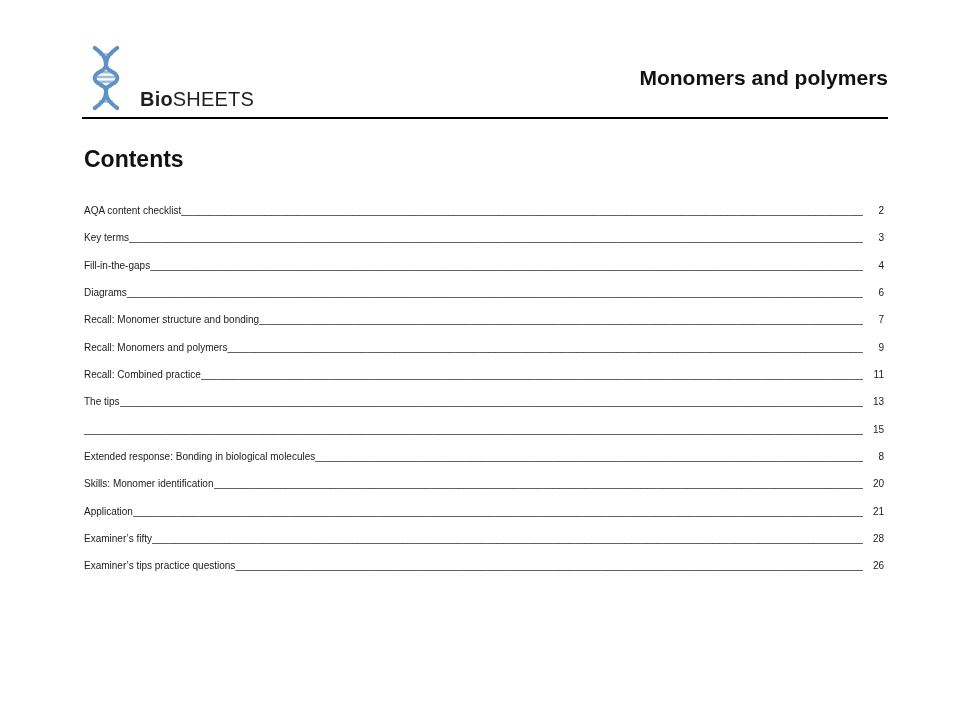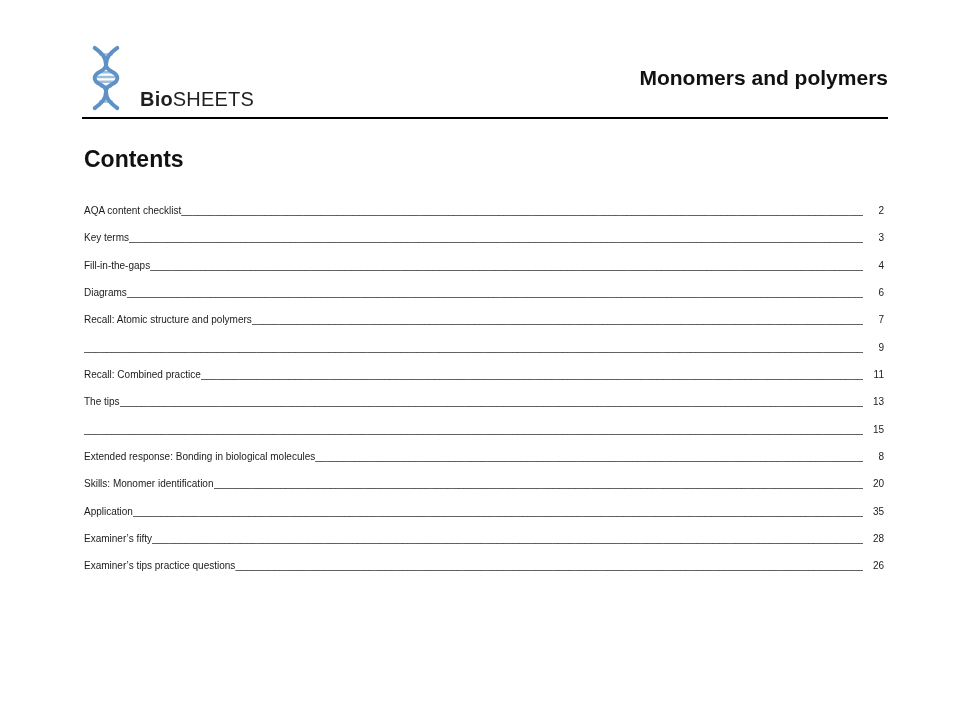--- a/index.html
+++ b/index.html
@@ -116,26 +116,27 @@
       <span class="toc-page">4</span>
     </div>
 
     <div class="toc-row">
       <span class="toc-label">Diagrams</span>
       <span class="toc-leader" aria-hidden="true">____________________________________________________________________________________________________________________________________________________________________________________</span>
       <span class="toc-page">6</span>
     </div>
 
     <div class="toc-row">
-      <span class="toc-label">Recall: Atomic structure and polymers</span>
+      <span class="toc-label">Recall: Monomer structure and bonding</span>
       <span class="toc-leader" aria-hidden="true">____________________________________________________________________________________________________________________________________________________________________________________</span>
       <span class="toc-page">7</span>
     </div>
 
     <div class="toc-row">
+      <span class="toc-label">Recall: Monomers and polymers</span>
       <span class="toc-leader" aria-hidden="true">____________________________________________________________________________________________________________________________________________________________________________________</span>
       <span class="toc-page">9</span>
     </div>
 
     <div class="toc-row">
       <span class="toc-label">Recall: Combined practice</span>
       <span class="toc-leader" aria-hidden="true">____________________________________________________________________________________________________________________________________________________________________________________</span>
       <span class="toc-page">11</span>
     </div>
 
@@ -158,21 +159,21 @@
 
     <div class="toc-row">
       <span class="toc-label">Skills: Monomer identification</span>
       <span class="toc-leader" aria-hidden="true">____________________________________________________________________________________________________________________________________________________________________________________</span>
       <span class="toc-page">20</span>
     </div>
 
     <div class="toc-row">
       <span class="toc-label">Application</span>
       <span class="toc-leader" aria-hidden="true">____________________________________________________________________________________________________________________________________________________________________________________</span>
-      <span class="toc-page">35</span>
+      <span class="toc-page">21</span>
     </div>
 
     <div class="toc-row">
       <span class="toc-label">Examiner’s fifty</span>
       <span class="toc-leader" aria-hidden="true">____________________________________________________________________________________________________________________________________________________________________________________</span>
       <span class="toc-page">28</span>
     </div>
 
     <div class="toc-row">
       <span class="toc-label">Examiner’s tips practice questions</span>

